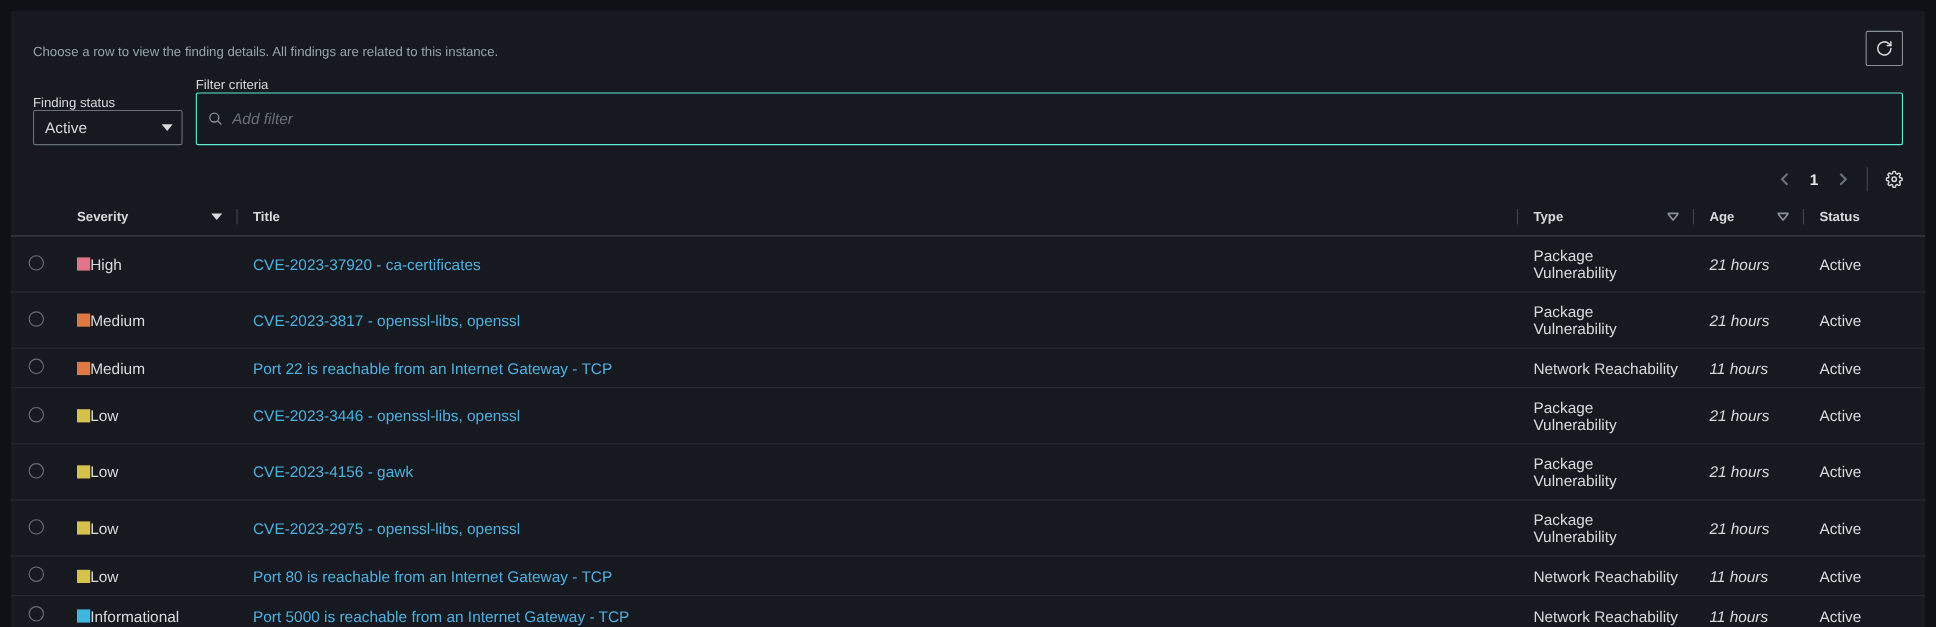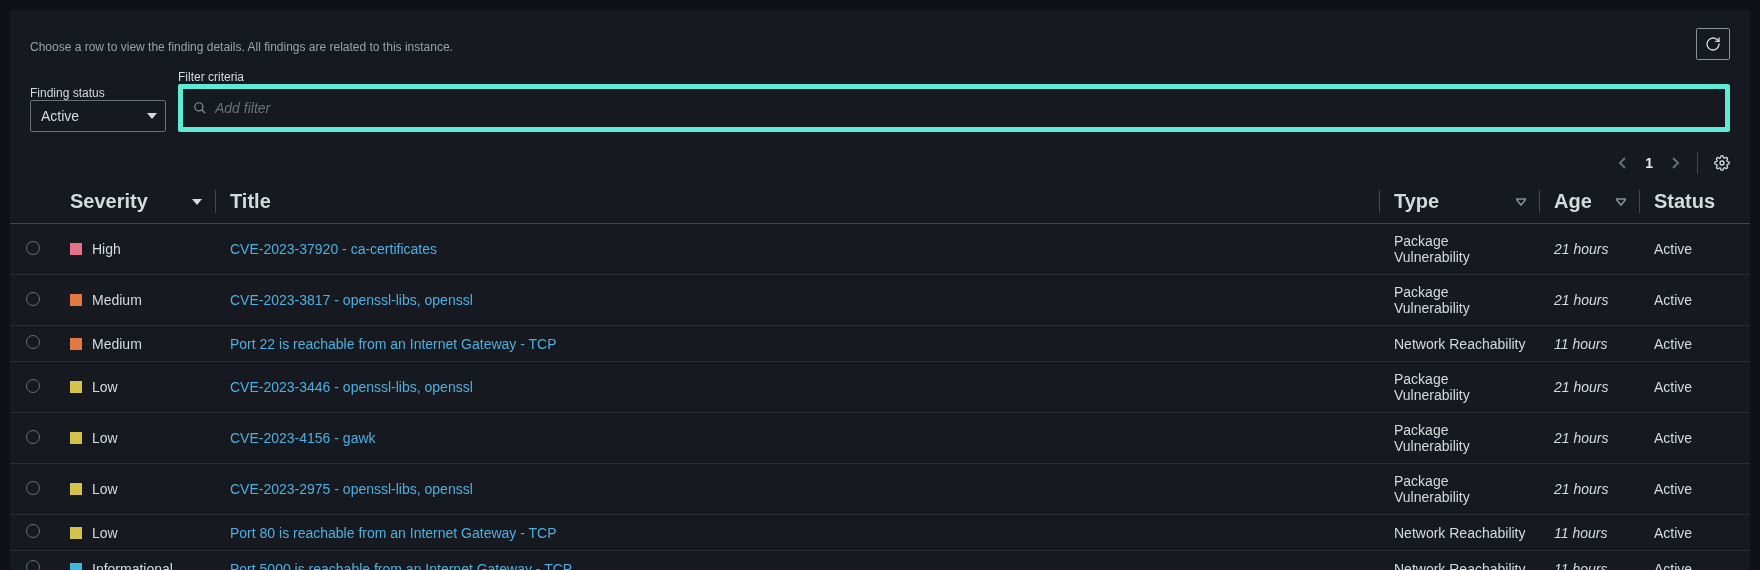--- a/index.html
+++ b/index.html
@@ -78,21 +78,21 @@
     cursor: pointer;
     border-radius: 2px;
     font-size: 14px;
   }
   .select-box svg { width: 10px; height: 10px; fill: #d5dbdb; }
   .filter-input-wrap {
     flex: 1;
   }
   .filter-input {
     height: 48px;
-    border: 5px solid #5eead4;
+    border: 1px solid #5eead4;
     background: #16191f;
     display: flex;
     align-items: center;
     padding: 16px 10px;
     border-radius: 2px;
   }
   .filter-input svg { width: 14px; height: 14px; stroke: #879196; fill:none; margin-right:8px;}
   .filter-input input {
     flex: 1;
     background: transparent;
@@ -137,21 +137,21 @@
     display:flex;
   }
   .gear-btn svg { width: 16px; height: 16px; stroke: #d5dbdb; fill:none; }
   table {
     width: 100%;
     border-collapse: collapse;
   }
   thead th {
     text-align: left;
     font-weight: 700;
-    font-size: 20px;
+    font-size: 12px;
     color: #d5dbdb;
     padding: 10px 14px;
     border-bottom: 1px solid #414750;
     position: relative;
   }
   thead th .col-inner {
     display: flex;
     align-items: center;
     justify-content: space-between;
   }
@@ -175,21 +175,21 @@
   .radio-cell { width: 46px; text-align:center; }
   .radio {
     width: 14px;
     height: 14px;
     border: 1px solid #687078;
     border-radius: 50%;
     display: inline-block;
     cursor: pointer;
   }
   .sev-cell { width: 160px; }
-  .sev-wrap { display: flex; align-items: center; gap: 10px; }
+  .sev-wrap { display: flex; align-items: center; }
   .sev-swatch { width: 12px; height: 12px; display:inline-block; }
   .sev-high { background: #e47389; }
   .sev-medium { background: #e07941; }
   .sev-low { background: #d4c24a; }
   .sev-info { background: #3fb8e0; }
   .title-cell a { color: #4db0e0; text-decoration: none; cursor: pointer; }
   .type-cell { width: 160px; }
   .age-cell { width: 100px; font-style: italic; }
   .status-cell { width: 110px; }
   th.sel-col { width:46px; }

